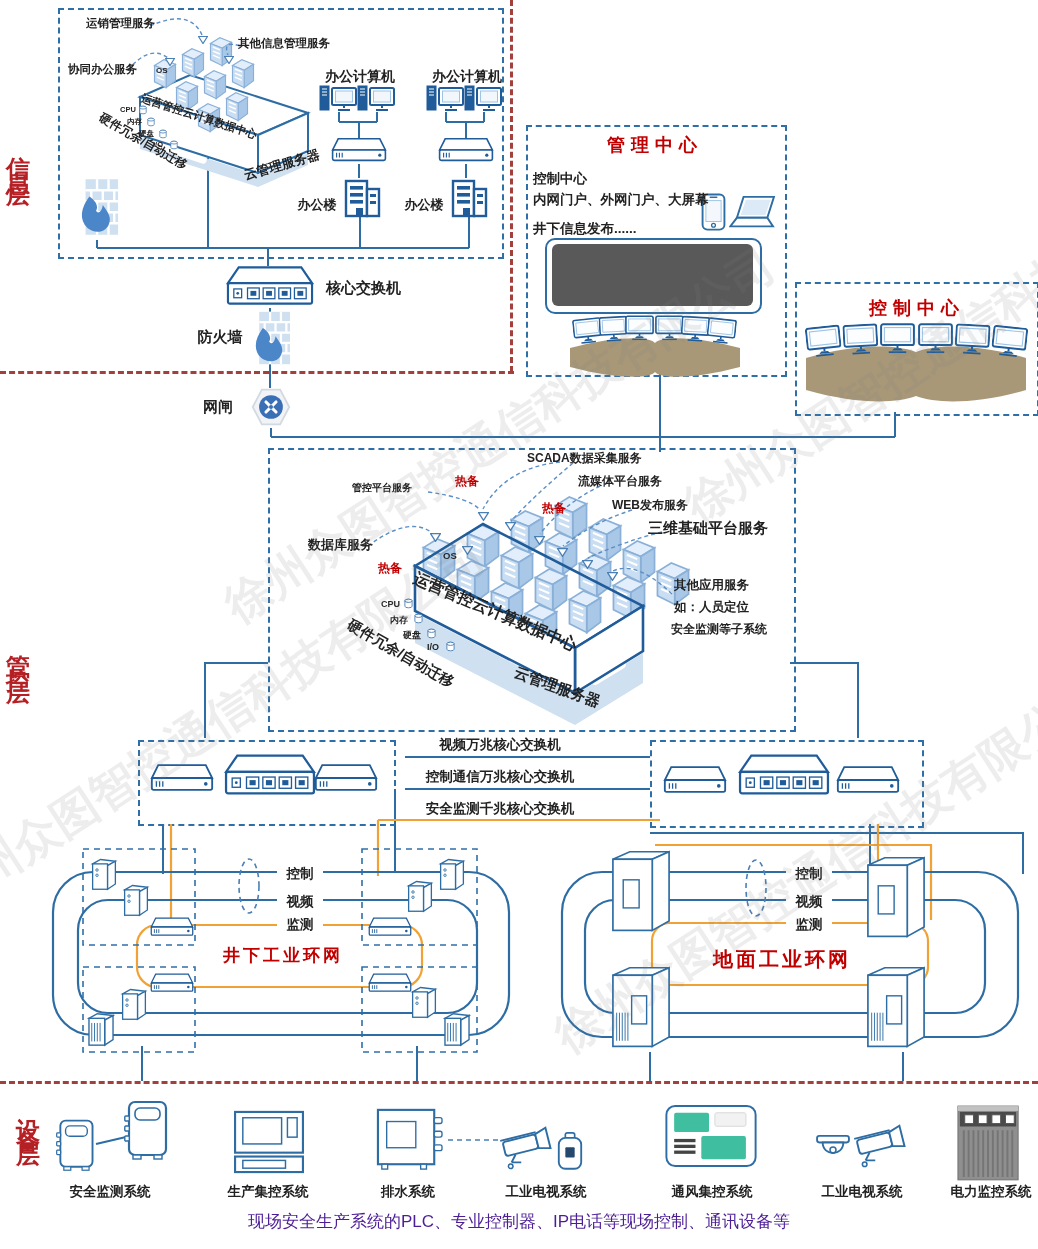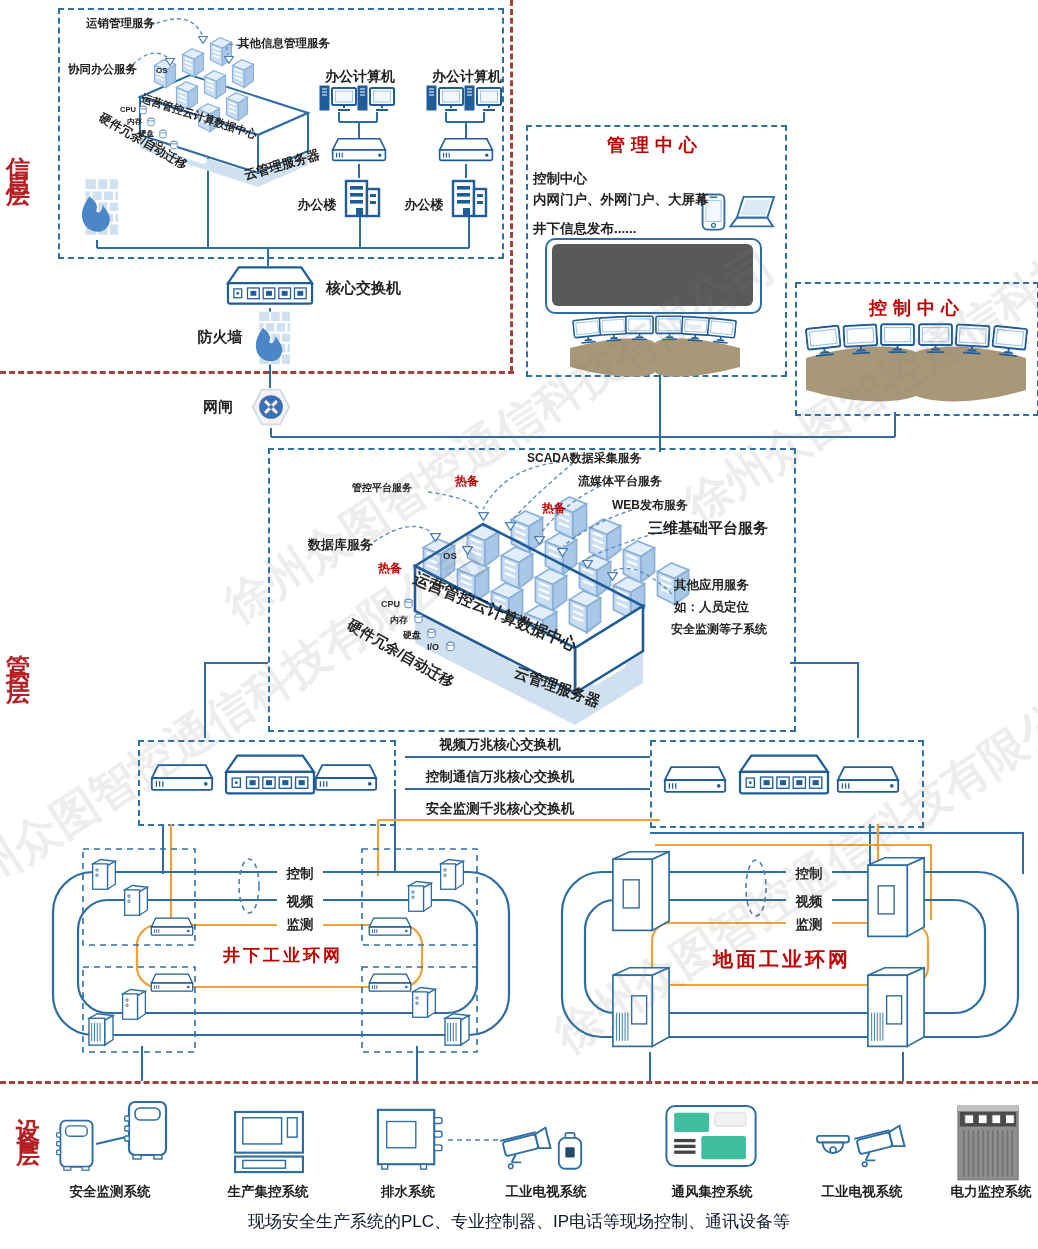--- a/index.html
+++ b/index.html
@@ -501,20 +501,20 @@
   <div class="ringlbl" style="left:786px;top:917px;width:42px;z-index:3;">监测</div>
   <div class="lbl bold red ctr" style="left:697px;top:946px;width:170px;font-size:20px;letter-spacing:3px;z-index:3;">地面工业环网</div>
 
   <div class="lbl b600 ctr" style="left:55px;top:1183px;width:110px;font-size:13.5px;z-index:3;">安全监测系统</div>
   <div class="lbl b600 ctr" style="left:213px;top:1183px;width:110px;font-size:13.5px;z-index:3;">生产集控系统</div>
   <div class="lbl b600 ctr" style="left:353px;top:1183px;width:110px;font-size:13.5px;z-index:3;">排水系统</div>
   <div class="lbl b600 ctr" style="left:491px;top:1183px;width:110px;font-size:13.5px;z-index:3;">工业电视系统</div>
   <div class="lbl b600 ctr" style="left:657px;top:1183px;width:110px;font-size:13.5px;z-index:3;">通风集控系统</div>
   <div class="lbl b600 ctr" style="left:807px;top:1183px;width:110px;font-size:13.5px;z-index:3;">工业电视系统</div>
   <div class="lbl b600 ctr" style="left:936px;top:1183px;width:110px;font-size:13.5px;z-index:3;">电力监控系统</div>
-  <div class="lbl ctr" style="left:219px;top:1210px;width:600px;font-size:17px;color:#0f172a;z-index:3;">现场安全生产系统的PLC、专业控制器、IP电话等现场控制、通讯设备等</div>
+  <div class="lbl ctr" style="left:219px;top:1210px;width:600px;font-size:17px;color:#4c1d95;z-index:3;">现场安全生产系统的PLC、专业控制器、IP电话等现场控制、通讯设备等</div>
 
   <div class="wm" style="left:230px;top:580px;transform:rotate(-33deg);">徐州众图智控通信科技有限公司</div>
   <div class="wm" style="left:-60px;top:870px;transform:rotate(-33deg);">徐州众图智控通信科技有限公司</div>
   <div class="wm" style="left:560px;top:1010px;transform:rotate(-33deg);">徐州众图智控通信科技有限公司</div>
   <div class="wm" style="left:690px;top:480px;transform:rotate(-33deg);">徐州众图智控通信科技有限公司</div>
 
 </div>
 
 </body></html>

